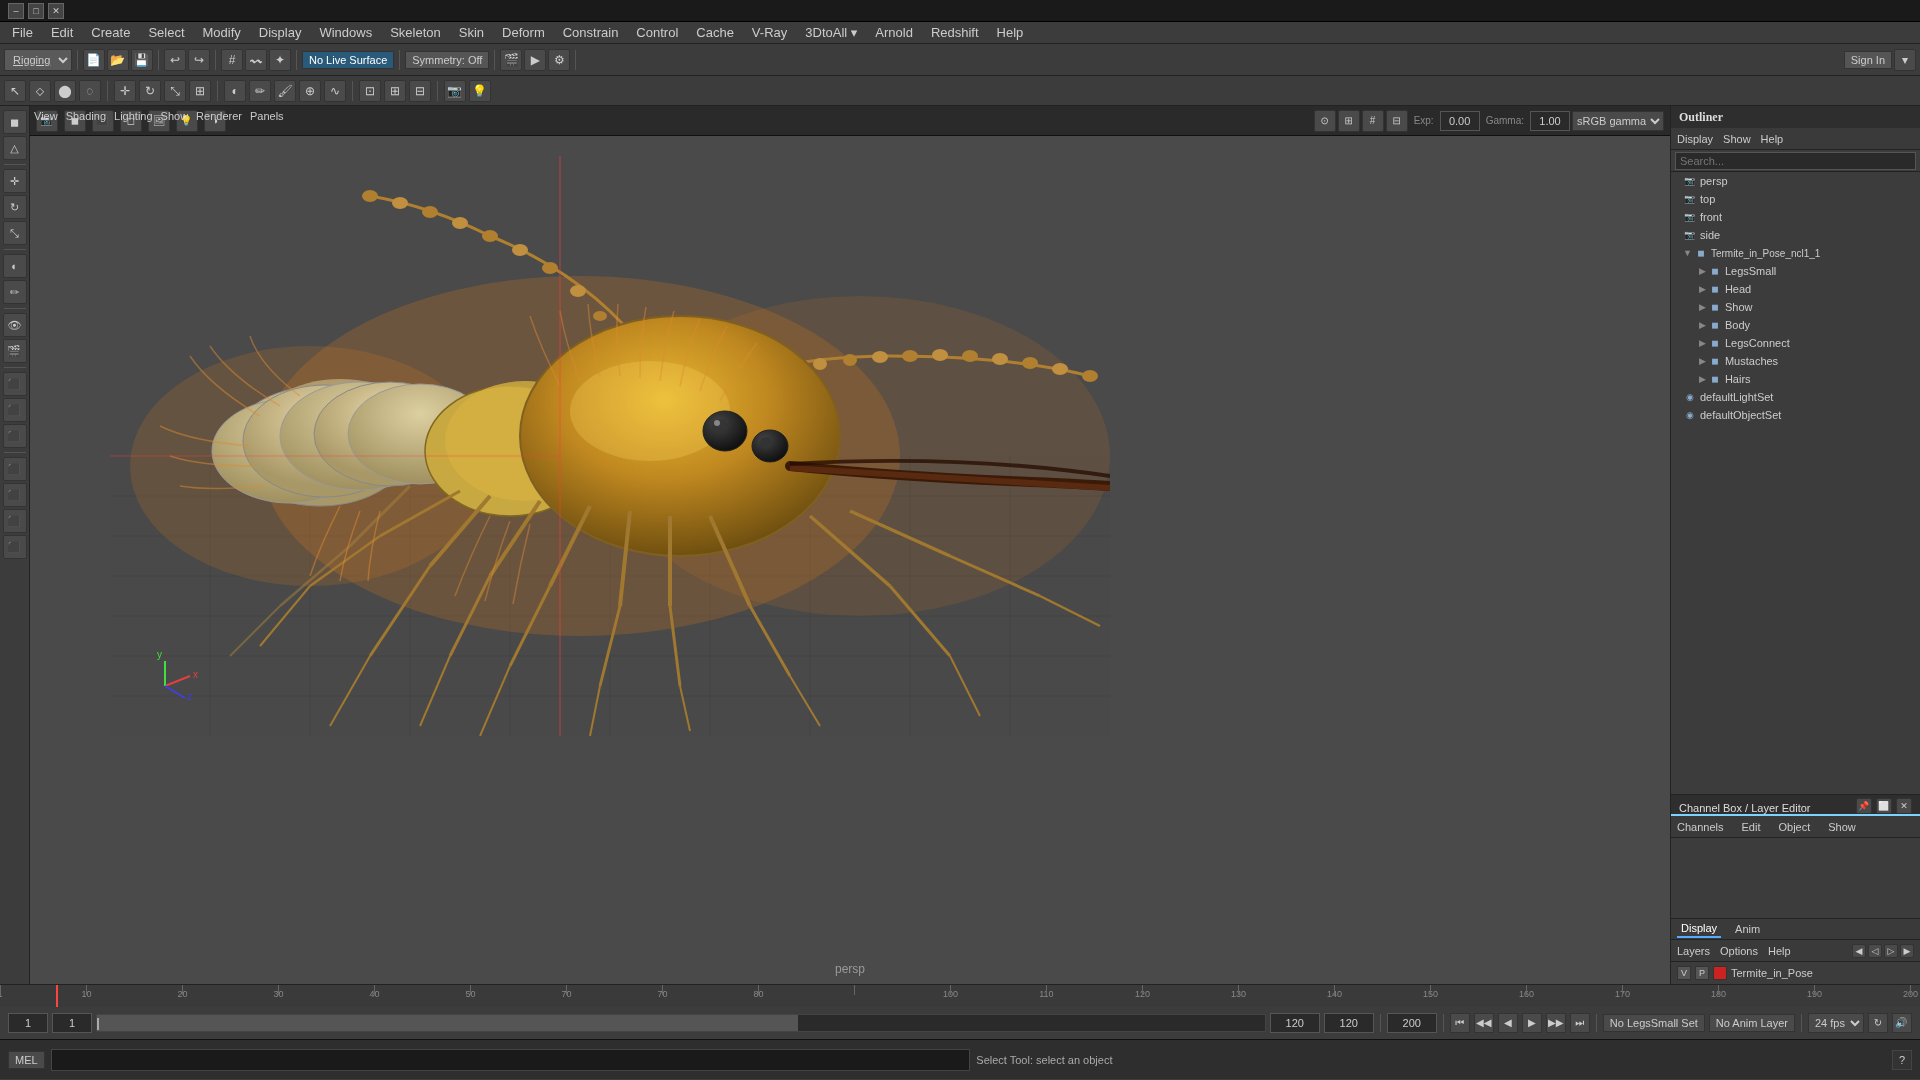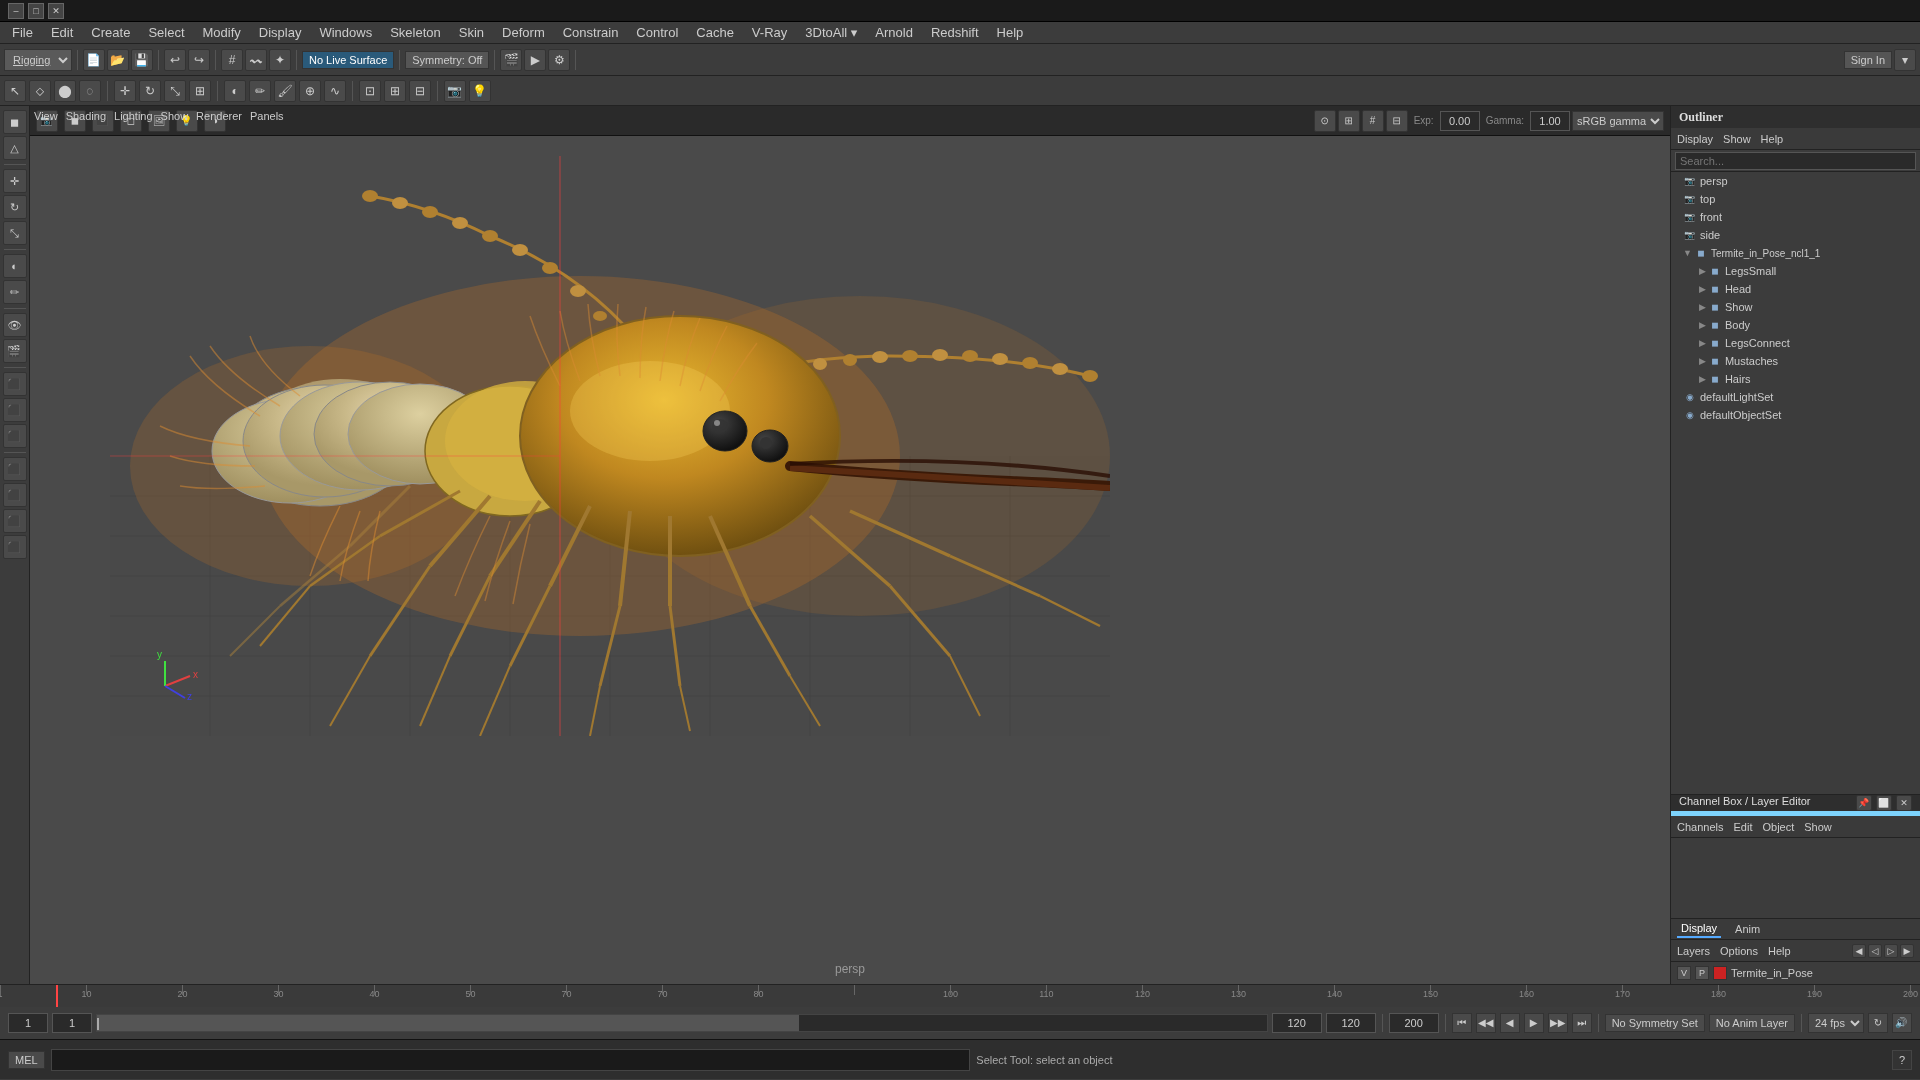--- a/index.html
+++ b/index.html
@@ -242,35 +242,35 @@
       display: inline-flex; align-items: center; justify-content: center;
       margin-right: 3px; font-size: 9px;
     }
     .icon-camera { color: #ffdd88; }
 
     
     #channelbox-divider {
       height: 22px;
       background: #2e2e2e;
       display: flex;
-      align-items: flex-start;
+      align-items: flex-end;
       padding: 0 8px;
       font-size: 11px;
       color: #ddd;
       border-top: 1px solid #222;
-      border-bottom: 5px solid #7dd3fc;
+      border-bottom: 2px solid #7dd3fc;
     }
     #channelbox-content {
       height: 80px;
       background: #3c3c3c;
     }
     #channelbox-menus {
       height: 22px;
       display: flex; align-items: center;
-      padding: 0 6px; gap: 10px;
+      padding: 0 6px; gap: 18px;
       border-bottom: 1px solid #222;
       background: #3a3a3a;
     }
     .cb-menu { font-size: 11px; cursor: pointer; color: #ccc; }
 
     
     #display-anim {
       height: 22px;
       background: #3a3a3a;
       display: flex;
@@ -1047,21 +1047,21 @@
     <div class="tc-sep"></div>
 
     <div class="tc-btn">⏮</div>
     <div class="tc-btn">◀◀</div>
     <div class="tc-btn">◀</div>
     <div class="tc-btn">▶</div>
     <div class="tc-btn">▶▶</div>
     <div class="tc-btn">⏭</div>
     <div class="tc-sep"></div>
 
-    <div class="tc-label">No Symmetry Set</div>
+    <div class="tc-label">No LegsSmall Set</div>
     <div class="tc-label">No Anim Layer</div>
     <div class="tc-sep"></div>
     <select class="tc-dropdown">
       <option>24 fps</option>
     </select>
     <div class="tc-icon-btn">↻</div>
     <div class="tc-icon-btn">🔊</div>
   </div>
 </div>
 

